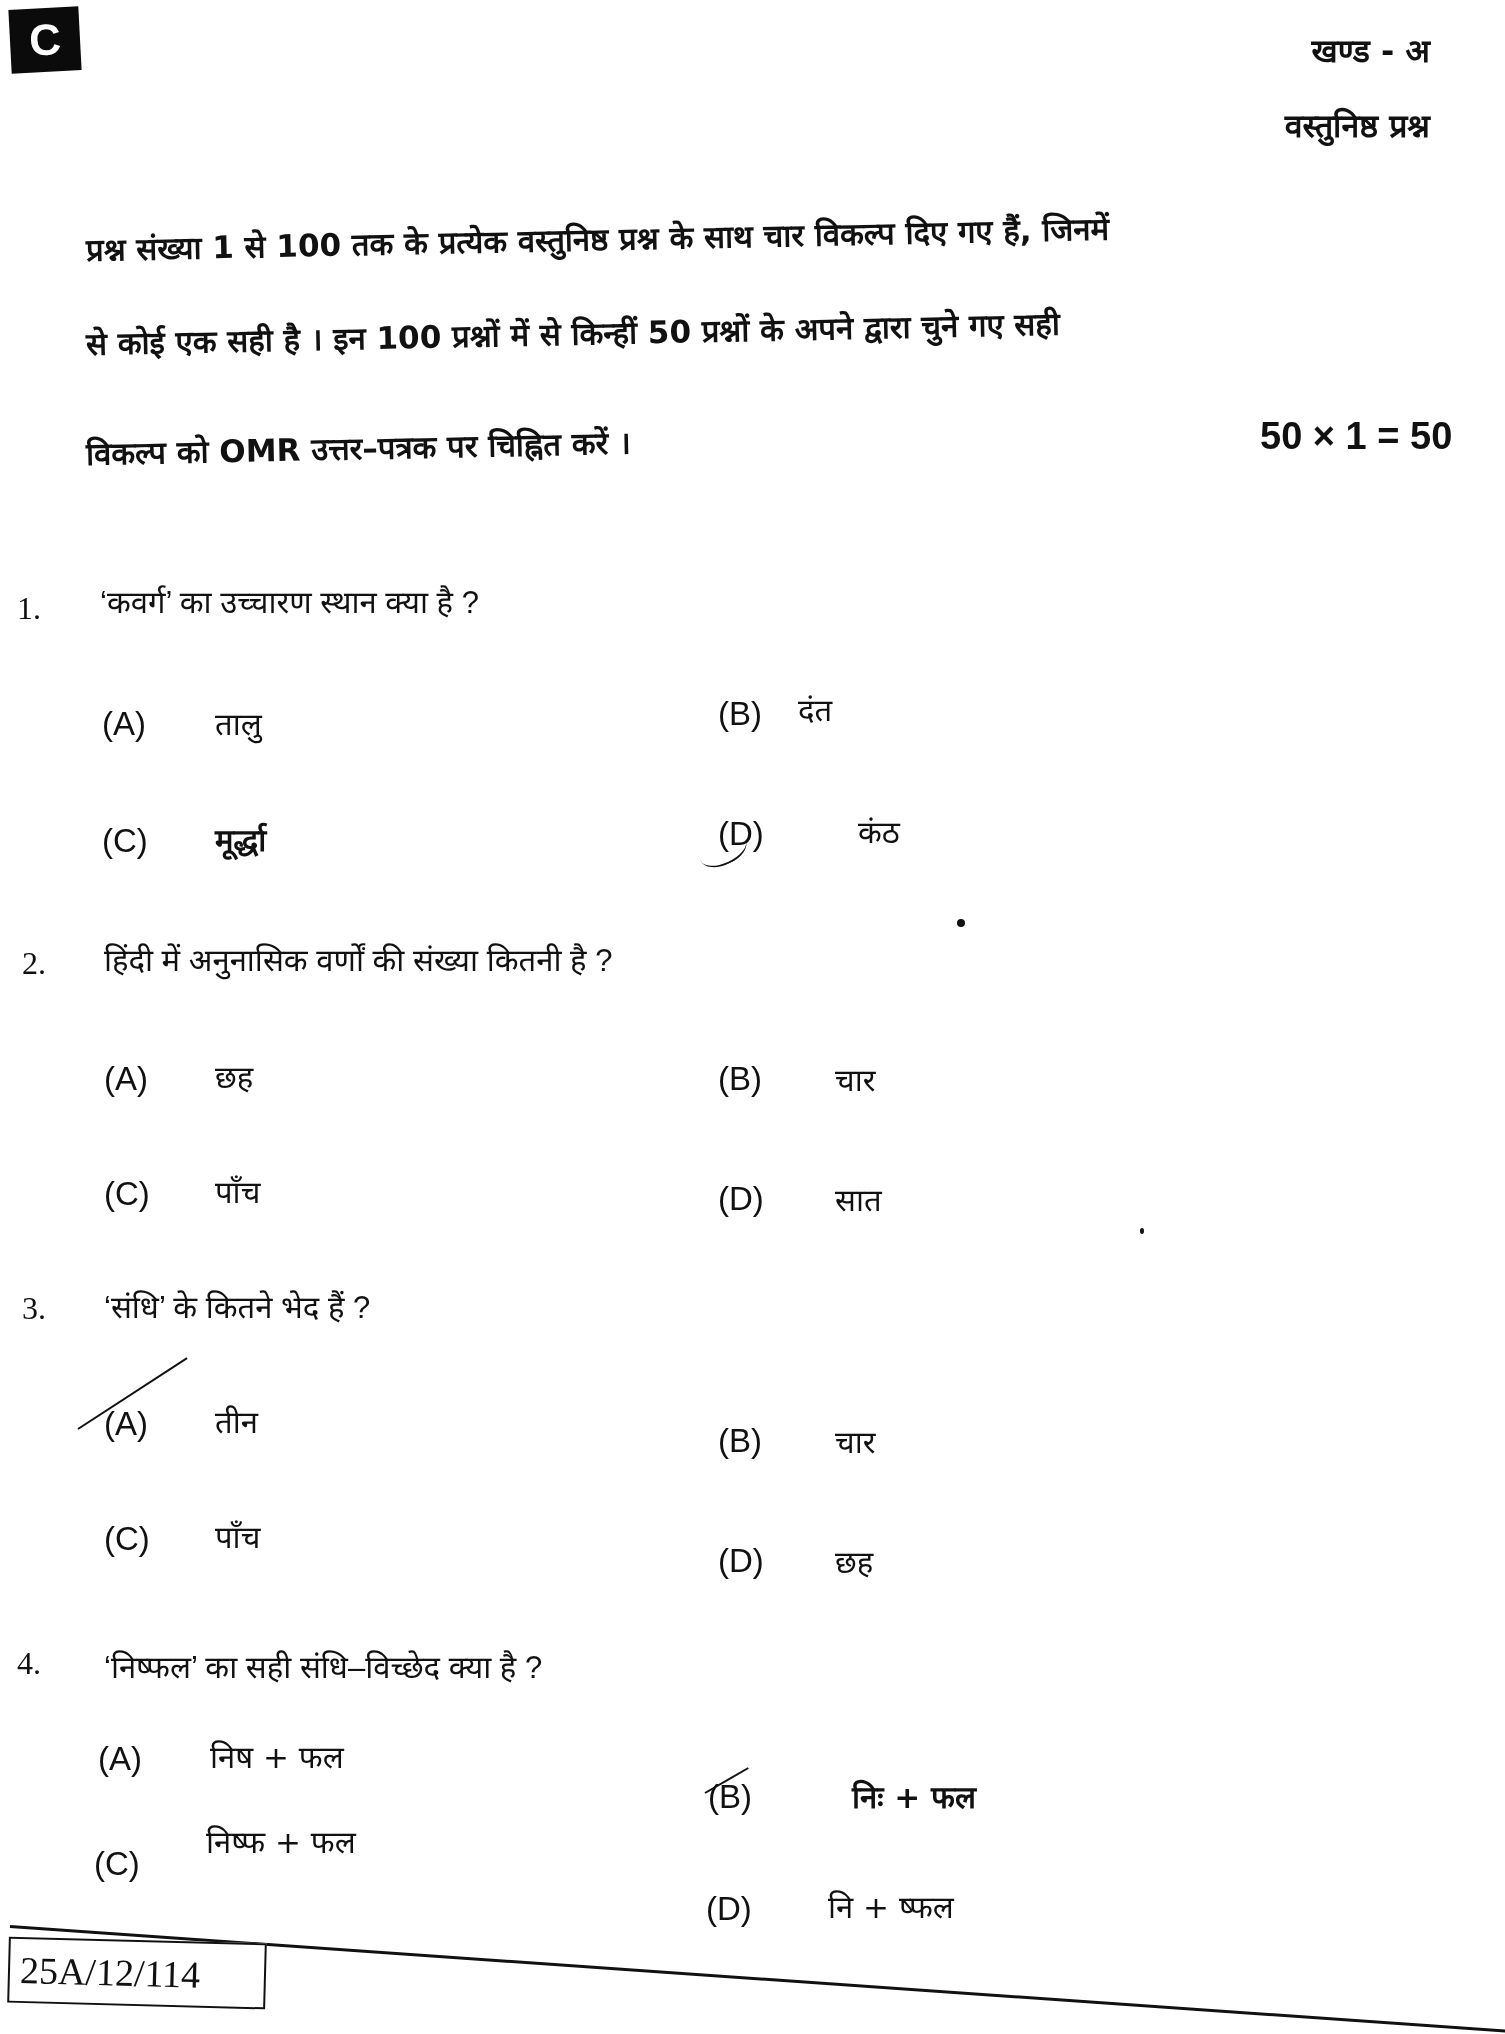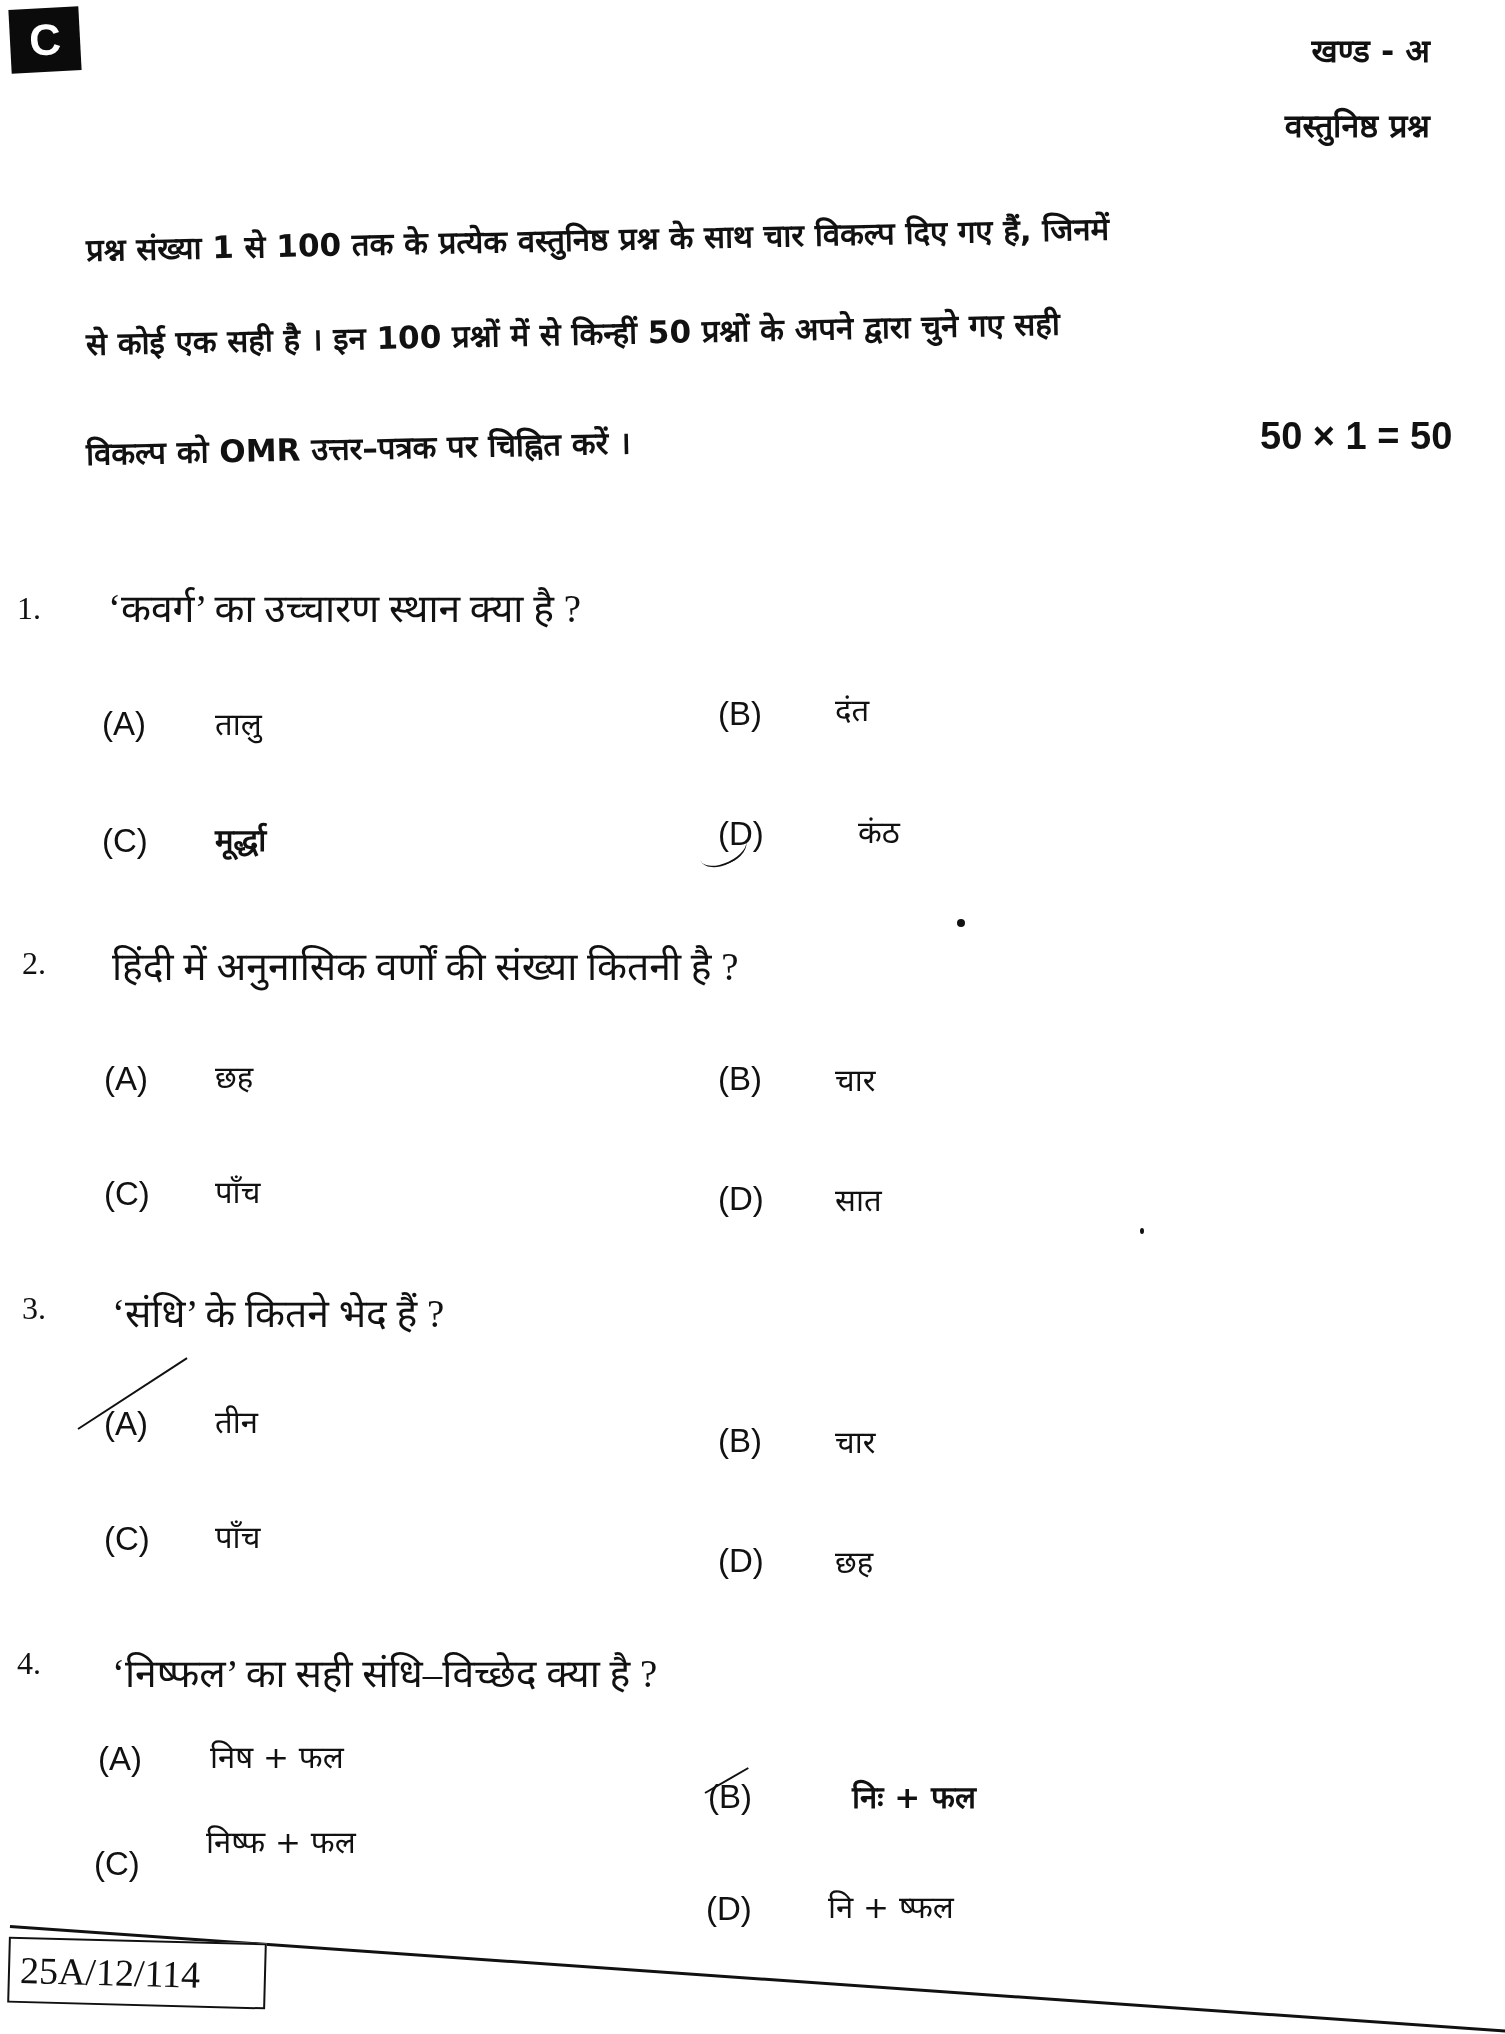--- a/index.html
+++ b/index.html
@@ -9,21 +9,21 @@
     .paper-badge { position: absolute; left: 10px; top: 8px; width: 70px; height: 64px;
                    background: #0b0b0b; color: #fff; transform: rotate(-3deg);
                    display: flex; align-items: center; justify-content: center;
                    font-family: "Liberation Sans", "DejaVu Sans", sans-serif; font-weight: bold; font-size: 44px; }
     .section-title { left: 0; width: 1430px; text-align: right; font-family: "DejaVu Sans", sans-serif;
                      font-weight: bold; font-size: 32px; }
     .instr { left: 86px; font-family: "DejaVu Sans", sans-serif; font-weight: bold; font-size: 31px; }
     .instr-line { transform: rotate(-1.2deg); transform-origin: left center; }
     .marks { font-family: "Liberation Sans", "DejaVu Sans", sans-serif; font-weight: bold; font-size: 38px; }
     .q-num { font-family: "Liberation Serif", serif; font-size: 32px; }
-    .q-text { font-family: Liberation Serif, serif; font-size: 39px; margin-left: 8px; }
+    .q-text { font-family: Liberation Sans, sans-serif; font-size: 31px; }
     .opt-label { font-family: "Liberation Sans", sans-serif; font-size: 33px; }
     .opt-text { font-family: "DejaVu Sans", sans-serif; font-size: 31px; }
     .tick-mark { position: absolute; border-bottom: 2px solid #111; border-radius: 0 0 60% 60%; }
     .footer-rule { position: absolute; left: 10px; top: 1925px; width: 1500px; height: 3px;
                    background: #111; transform: rotate(4deg); transform-origin: left center; }
     .footer-code { position: absolute; left: 8px; top: 1940px; width: 258px; height: 66px;
                    border: 2px solid #111; transform: rotate(1.5deg);
                    font-family: "Liberation Serif", serif; font-size: 38px;
                    display: flex; align-items: center; padding-left: 10px; box-sizing: border-box; background: #fff; }
     .dot { position: absolute; width: 8px; height: 8px; border-radius: 50%; background: #111; }
@@ -41,21 +41,21 @@
 <div class="abs instr instr-line" style="top:322px;">से कोई एक सही है । इन 100 प्रश्नों में से किन्हीं  50 प्रश्नों के अपने द्वारा चुने गए  सही</div>
 <div class="abs instr instr-line" style="top:432px;">विकल्प को OMR उत्तर–पत्रक पर चिह्नित करें ।</div>
 <div class="abs marks" style="top:415px; left:1232px;margin-left:28px;">50 × 1 = 50</div>
 
 <div>
   <div class="abs q-num" style="top:590px; left:17px;">1.</div>
   <div class="abs q-text" style="top:580px; left:100px;">‘कवर्ग’ का उच्चारण स्थान क्या है ?</div>
   <div class="abs opt-label" style="top:705px; left:102px;">(A)</div>
   <div class="abs opt-text" style="top:702px; left:215px;">तालु</div>
   <div class="abs opt-label" style="top:695px; left:718px;">(B)</div>
-  <div class="abs opt-text" style="top:688px; left:835px;">दंत</div>
+  <div class="abs opt-text" style="top:688px; left:798px;">दंत</div>
   <div class="abs opt-label" style="top:822px; left:102px;">(C)</div>
   <div class="abs opt-text" style="top:818px; left:215px;font-weight:bold;">मूर्द्धा</div>
   <div class="abs opt-label" style="top:815px; left:718px;">(D)</div>
   <div class="abs opt-text" style="top:810px; left:858px;">कंठ</div>
   <div class="tick-mark" style="top:835px; left:698px; width:50px; height:28px; transform:rotate(-25deg);"></div>
 </div>
 
 <div class="dot" style="top:919px; left:957px;"></div>
 
 <div>

